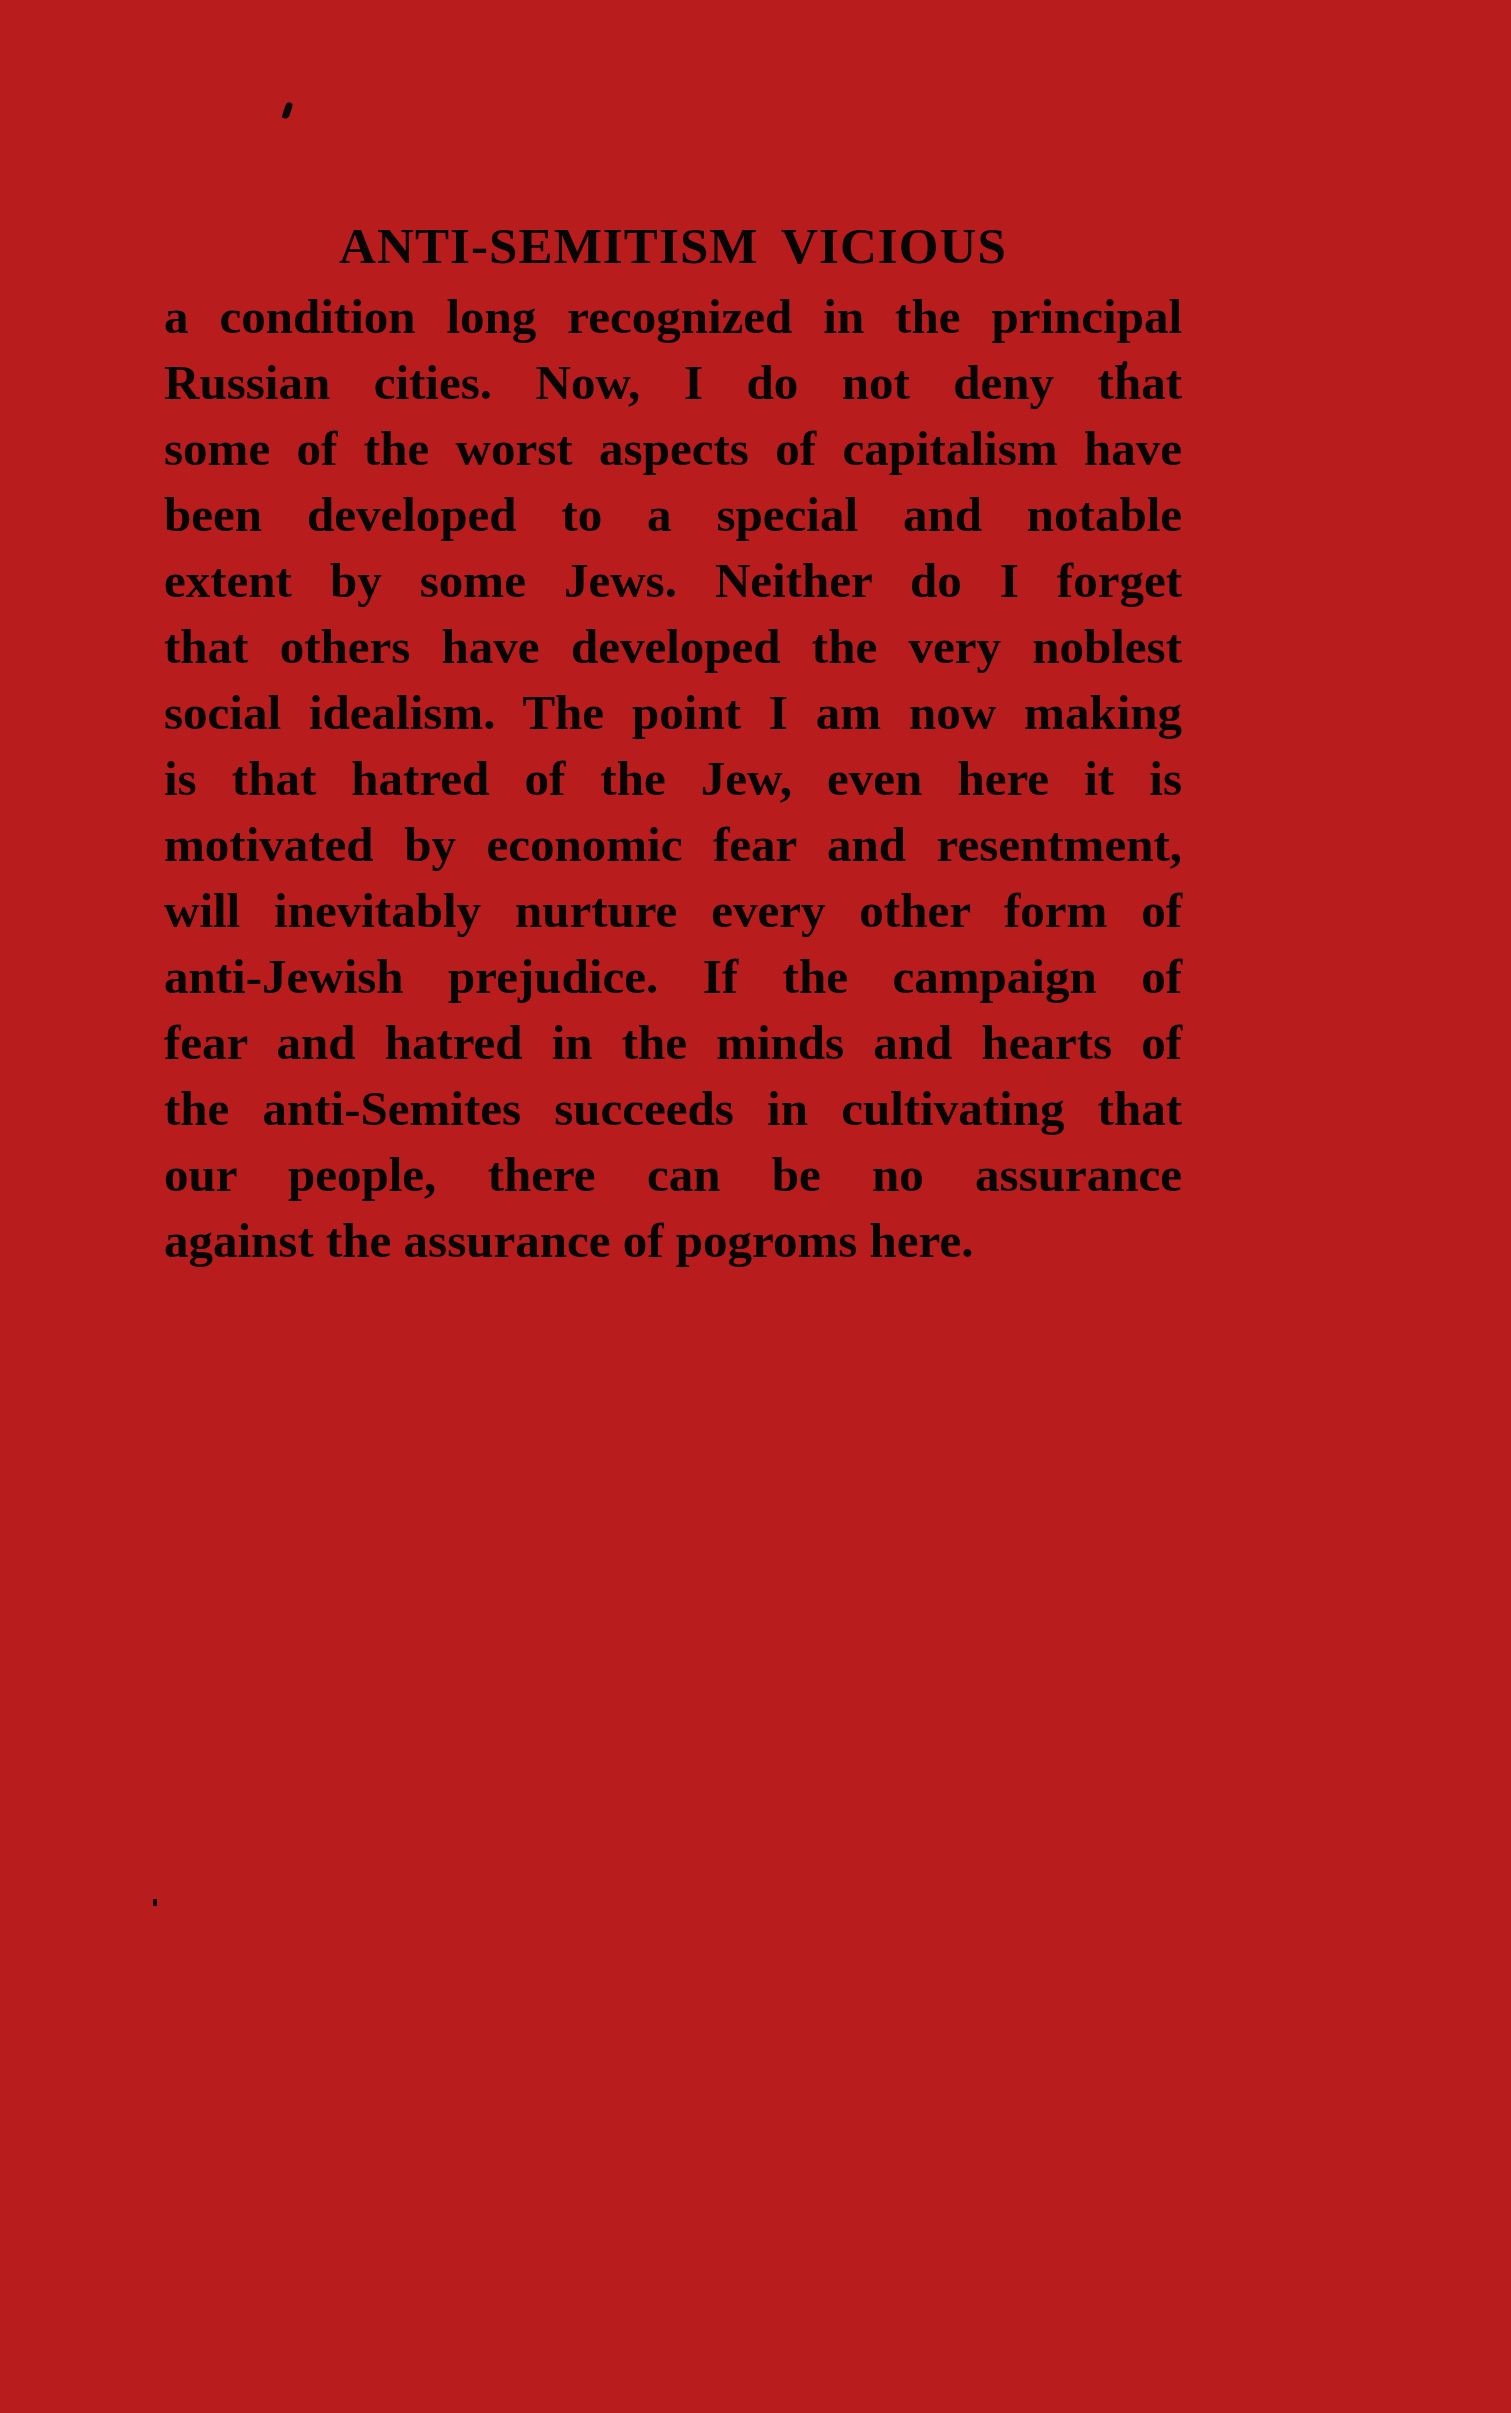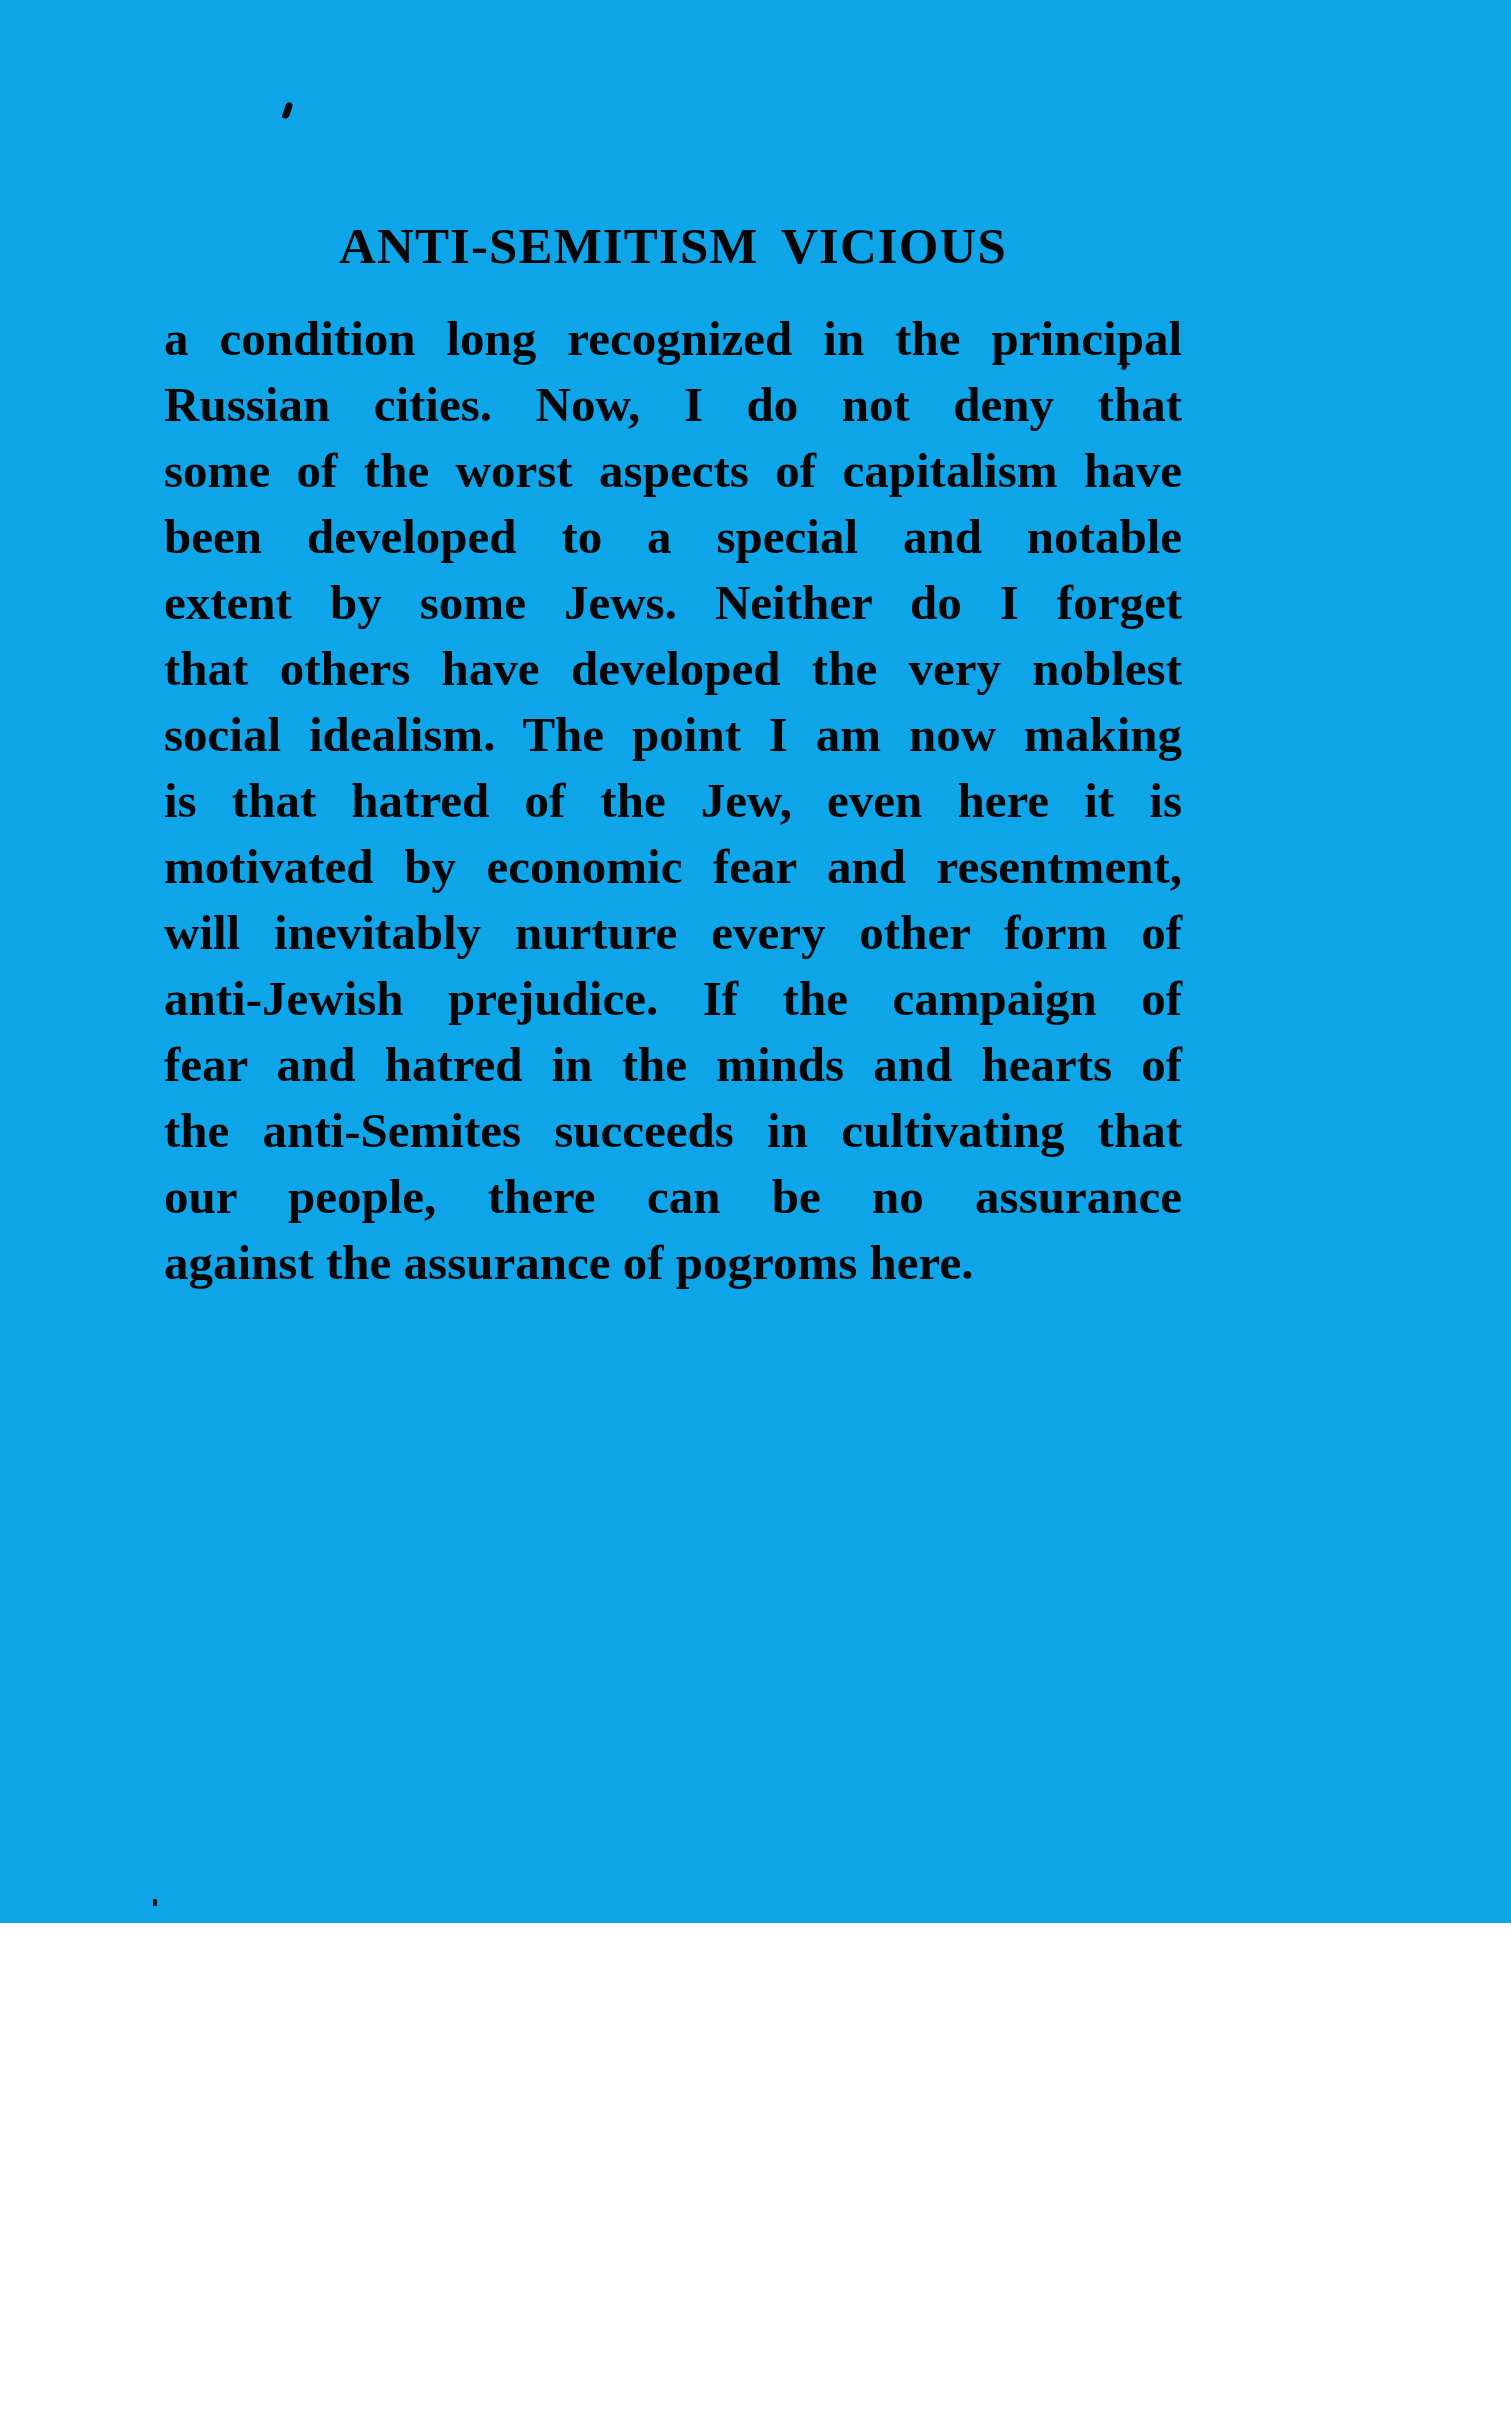--- a/index.html
+++ b/index.html
@@ -3,43 +3,43 @@
 <meta charset="utf-8">
 <style>
   html, body {
     margin: 0;
     padding: 0;
     background: #ffffff;
   }
   .page {
     position: relative;
     width: 1512px;
-    height: 1923px;
-    background: #0ea5e9;
+    height: 2413px;
+    background: #b91c1c;
     color: #050505;
     font-family: "Liberation Serif", serif;
     overflow: hidden;
   }
   .title {
     position: absolute;
     top: 213px;
     left: 164px;
     width: 1018px;
     margin: 0;
     font-size: 51px;
     line-height: 66px;
     font-weight: bold;
     letter-spacing: 1.1px;
     word-spacing: 9.5px;
     text-align: center;
     white-space: nowrap;
   }
   .body-text {
     position: absolute;
-    top: 306px;
+    top: 284px;
     left: 164px;
     width: 1018px;
     font-size: 49px;
     line-height: 66px;
     font-weight: bold;
   }
   .bl {
     height: 66px;
     text-align: justify;
     text-align-last: justify;

